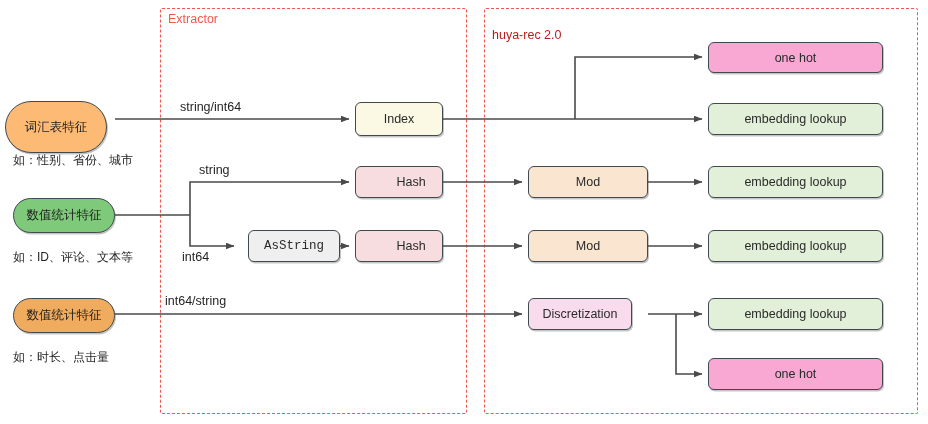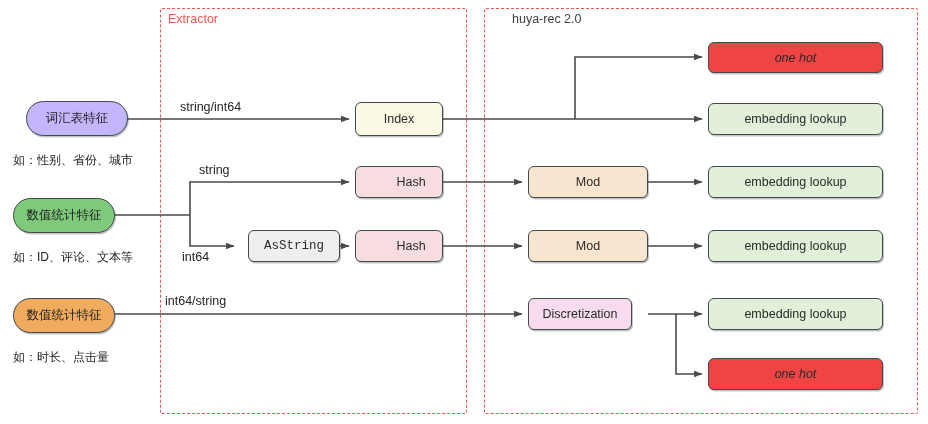--- a/index.html
+++ b/index.html
@@ -62,21 +62,21 @@
   }
   .node.cap-teal   { background: #6ed0ce; border-color: #3f4a4f; }
   .node.cap-green  { background: #7fc97a; border-color: #3f4a4f; }
   .node.cap-orange { background: #efab5e; border-color: #3f4a4f; }
   .node.n-index    { background: #fbf8e3; }
   .node.n-hash     { background: #f7dde0; padding-left: 24px; }
   .node.n-mod      { background: #fae5d0; }
   .node.n-asstring { background: #efefef; }
   .node.n-disc     { background: #f8dcee; }
   .node.n-embed    { background: #e2f0d9; }
-  .node.n-onehot   { background: #ef4444; font-style: italic; }
+  .node.n-onehot   { background: #f9a8d4; }
 
   
   .note {
     position: absolute;
     font-size: 12px;
     color: #1f1f1f;
     white-space: nowrap;
   }
   .edge-label {
     position: absolute;
@@ -89,21 +89,21 @@
 </style>
 </head>
 <body>
 
 <div id="stage" style="width: 928px; height: 424px; background: rgb(255, 255, 255);">
 
   <div id="groups-layer">
       <div class="group-frame" style="left: 160px; top: 8px; width: 307px; height: 406px; border-color: rgb(242, 87, 79);"></div>
       <div class="group-label" style="left: 168px; top: 12px; color: rgb(242, 87, 79);">Extractor</div>
       <div class="group-frame" style="left: 484px; top: 8px; width: 434px; height: 406px; border-color: rgb(242, 87, 79);"></div>
-      <div class="group-label" style="left: 492px; top: 12px; color: #404040; margin-left: 20px;">huya-rec 2.0</div>
+      <div class="group-label" style="left: 492px; top: 28px; color: #b91c1c;">huya-rec 2.0</div>
     </div>
 
   <svg class="layer" id="edges-layer" viewBox="0 0 928 424" xmlns="http://www.w3.org/2000/svg">
     <defs>
       <marker id="arrowhead" markerWidth="9" markerHeight="7" refX="8.5" refY="3.5" orient="auto" markerUnits="userSpaceOnUse">
         <polygon points="0 0, 9 3.5, 0 7" fill="#4a4a4a"></polygon>
       </marker>
     </defs>
     <g id="edge-paths">
         <path d="M 115 119 L 349 119" fill="none" stroke="#4a4a4a" stroke-width="1.6" stroke-linejoin="miter" marker-end="url(#arrowhead)"></path>
@@ -117,21 +117,21 @@
         <path d="M 443 246 L 522 246" fill="none" stroke="#4a4a4a" stroke-width="1.6" stroke-linejoin="miter" marker-end="url(#arrowhead)"></path>
         <path d="M 648 182 L 702 182" fill="none" stroke="#4a4a4a" stroke-width="1.6" stroke-linejoin="miter" marker-end="url(#arrowhead)"></path>
         <path d="M 648 246 L 702 246" fill="none" stroke="#4a4a4a" stroke-width="1.6" stroke-linejoin="miter" marker-end="url(#arrowhead)"></path>
         <path d="M 115 314 L 522 314" fill="none" stroke="#4a4a4a" stroke-width="1.6" stroke-linejoin="miter" marker-end="url(#arrowhead)"></path>
         <path d="M 648 314 L 702 314" fill="none" stroke="#4a4a4a" stroke-width="1.6" stroke-linejoin="miter" marker-end="url(#arrowhead)"></path>
         <path d="M 676 314 L 676 374 L 702 374" fill="none" stroke="#4a4a4a" stroke-width="1.6" stroke-linejoin="miter" marker-end="url(#arrowhead)"></path>
       </g>
   </svg>
 
   <div id="sources-layer">
-      <div class="node capsule cap-teal" style="left: 26px; top: 101px; width: 102px; height: 35px; background: #c4b5fd;">词汇表特征</div>
+      <div class="node capsule cap-teal" style="left: 5px; top: 101px; width: 102px; height: 52px; background: #fdba74;">词汇表特征</div>
       <div class="note" style="left: 13px; top: 152px;">如：性别、省份、城市</div>
       <div class="node capsule cap-green" style="left: 13px; top: 198px; width: 102px; height: 35px; background: rgb(127, 201, 122);">数值统计特征</div>
       <div class="note" style="left: 13px; top: 249px;">如：ID、评论、文本等</div>
       <div class="node capsule cap-orange" style="left: 13px; top: 298px; width: 102px; height: 35px; background: rgb(239, 171, 94);">数值统计特征</div>
       <div class="note" style="left: 13px; top: 349px;">如：时长、点击量</div>
     </div>
 
   <div id="nodes-layer">
       <div class="node n-index" style="left: 355px; top: 102px; width: 88px; height: 34px;">Index</div>
       <div class="node n-hash" style="left: 355px; top: 166px; width: 88px; height: 32px;">Hash</div>

